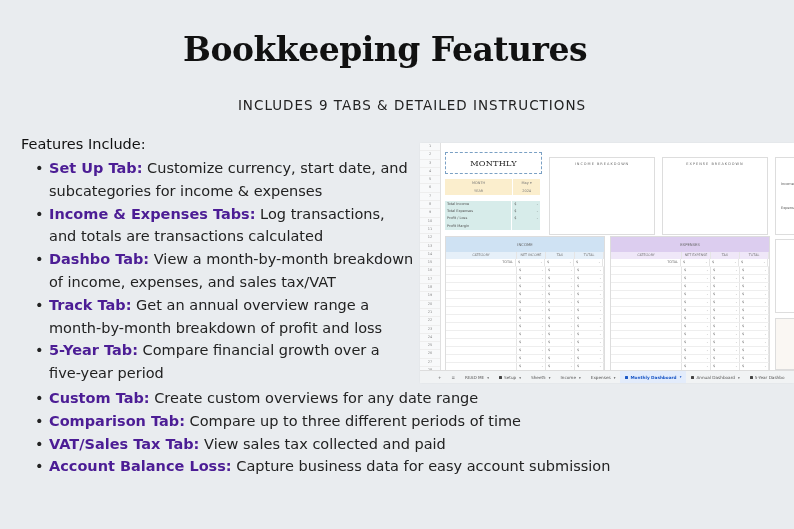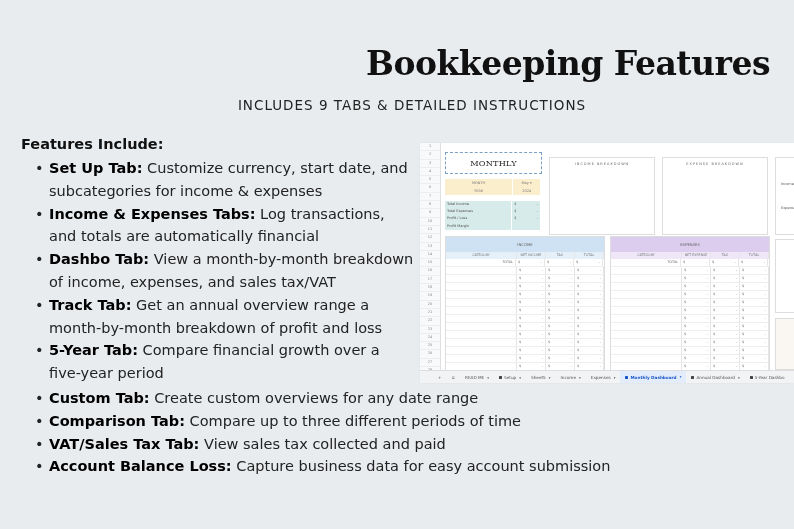--- a/index.html
+++ b/index.html
@@ -1,25 +1,25 @@
 <!DOCTYPE html>
 <html><head>
   <meta charset="utf-8">
   <style>
     html, body { margin:0; padding:0; }
     body { width:794px; height:529px; background:#e9ecef; position:relative; overflow:hidden; font-family:"DejaVu Sans", sans-serif; color:#111; }
-    .title { position:absolute; left:0; width:770px; top:44px; text-align:right; font-family:"DejaVu Serif", serif; font-weight:bold; font-size:33px; letter-spacing:-0.5px; color:#111; }
+    .title { position:absolute; left:0; width:770px; top:30px; text-align:center; font-family:"DejaVu Serif", serif; font-weight:bold; font-size:33px; letter-spacing:-0.5px; color:#111; }
     .subtitle { position:absolute; left:0; width:770px; top:97px; text-align:center; font-family:"DejaVu Sans", sans-serif; font-size:13.5px; letter-spacing:1px; color:#222;margin-left:27px; }
-    .features-heading { position:absolute; left:21px; top:136px; font-weight:bold; font-size:14.5px; color:#111; font-family:"DejaVu Sans", sans-serif; }
+    .features-heading { position:absolute; left:21px; top:136px; font-weight:normal; font-size:14.5px; color:#111; font-family:"DejaVu Sans", sans-serif; }
     .feat-list { position:absolute; left:34px; margin:0; padding:0; list-style:none; font-size:14.5px; line-height:22.8px; color:#222; font-family:"DejaVu Sans", sans-serif; }
     .feat-list.a { top:157px; width:380px; }
     .feat-list.b { top:387px; width:600px; }
     .feat-list li { position:relative; padding-left:15px; }
     .feat-list li .bullet { position:absolute; left:1px; top:0; }
-    .feat-list li b { color:#000000;text-align:right; }
+    .feat-list li b { color:#4c1d95;text-align:right; }
 
     
     .sheet { position:absolute; left:420px; top:143px; width:374px; height:240px; background:#fff; overflow:hidden; box-shadow:0 0 2px rgba(0,0,0,0.05); }
     .rownums { position:absolute; left:0; top:0; width:20px; height:228px; background:#f8f9fa; border-right:1px solid #e0e0e0; }
     .rownum { height:7.3px; font-size:3.5px; color:#888; text-align:center; border-bottom:1px solid #eee; line-height:7px; }
     .dash-title { position:absolute; left:25px; top:9px; width:95px; height:20px; border:1px dashed #7aa0c4; font-family:"DejaVu Serif", serif; font-size:8.2px; line-height:20px; text-align:center; color:#222; letter-spacing:0.2px; }
     .month-box { position:absolute; left:25px; top:36px; width:95px; height:16px; background:#fbeecd; }
     .mb-row { display:flex; height:8px; font-size:3.5px; color:#777; line-height:8px; }
     .mb-row .l { width:68px; text-align:center; }
     .mb-row .r { width:27px; text-align:center; border-left:1px solid #fff; }
@@ -49,21 +49,21 @@
 </head>
 <body>
 
 <div class="title">Bookkeeping Features</div>
 <div class="subtitle">INCLUDES 9 TABS &amp; DETAILED INSTRUCTIONS</div>
 
 <div class="features-heading">Features Include:</div>
 
 <ul class="feat-list a">
   <li><span class="bullet">•</span><b>Set Up Tab:</b><span> Customize currency, start date, and subcategories for income &amp; expenses</span></li>
-  <li><span class="bullet">•</span><b>Income &amp; Expenses Tabs:</b><span> Log transactions, and totals are automatically financial</span></li>
+  <li><span class="bullet">•</span><b>Income &amp; Expenses Tabs:</b><span> Log transactions, and totals are transactions calculated</span></li>
   <li><span class="bullet">•</span><b>Dashbo Tab:</b><span> View a month-by-month breakdown of income, expenses, and sales tax/VAT</span></li>
   <li><span class="bullet">•</span><b>Track Tab:</b><span> Get an annual overview range a month-by-month breakdown of profit and loss</span></li>
   <li><span class="bullet">•</span><b>5-Year Tab:</b><span> Compare financial growth over a five-year period</span></li>
 </ul>
 
 <ul class="feat-list b">
   <li><span class="bullet">•</span><b>Custom Tab:</b><span> Create custom overviews for any date range</span></li>
   <li><span class="bullet">•</span><b>Comparison Tab:</b><span> Compare up to three different periods of time</span></li>
   <li><span class="bullet">•</span><b>VAT/Sales Tax Tab:</b><span> View sales tax collected and paid</span></li>
   <li><span class="bullet">•</span><b>Account Balance Loss:</b><span> Capture business data for easy account submission</span></li>

